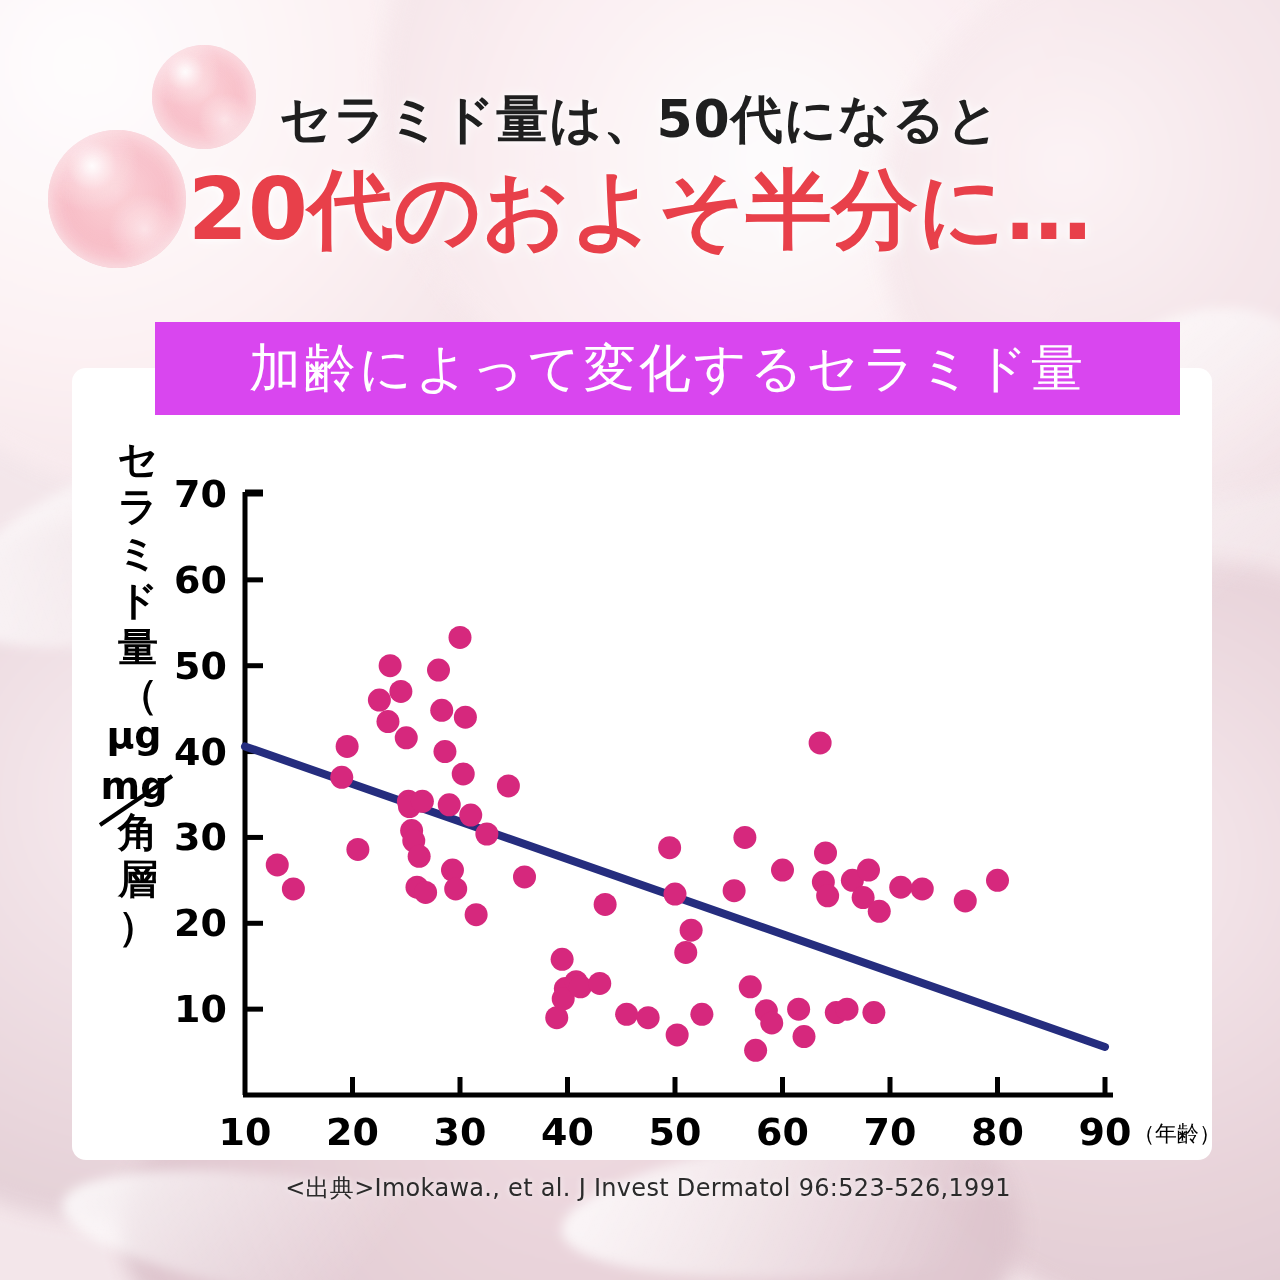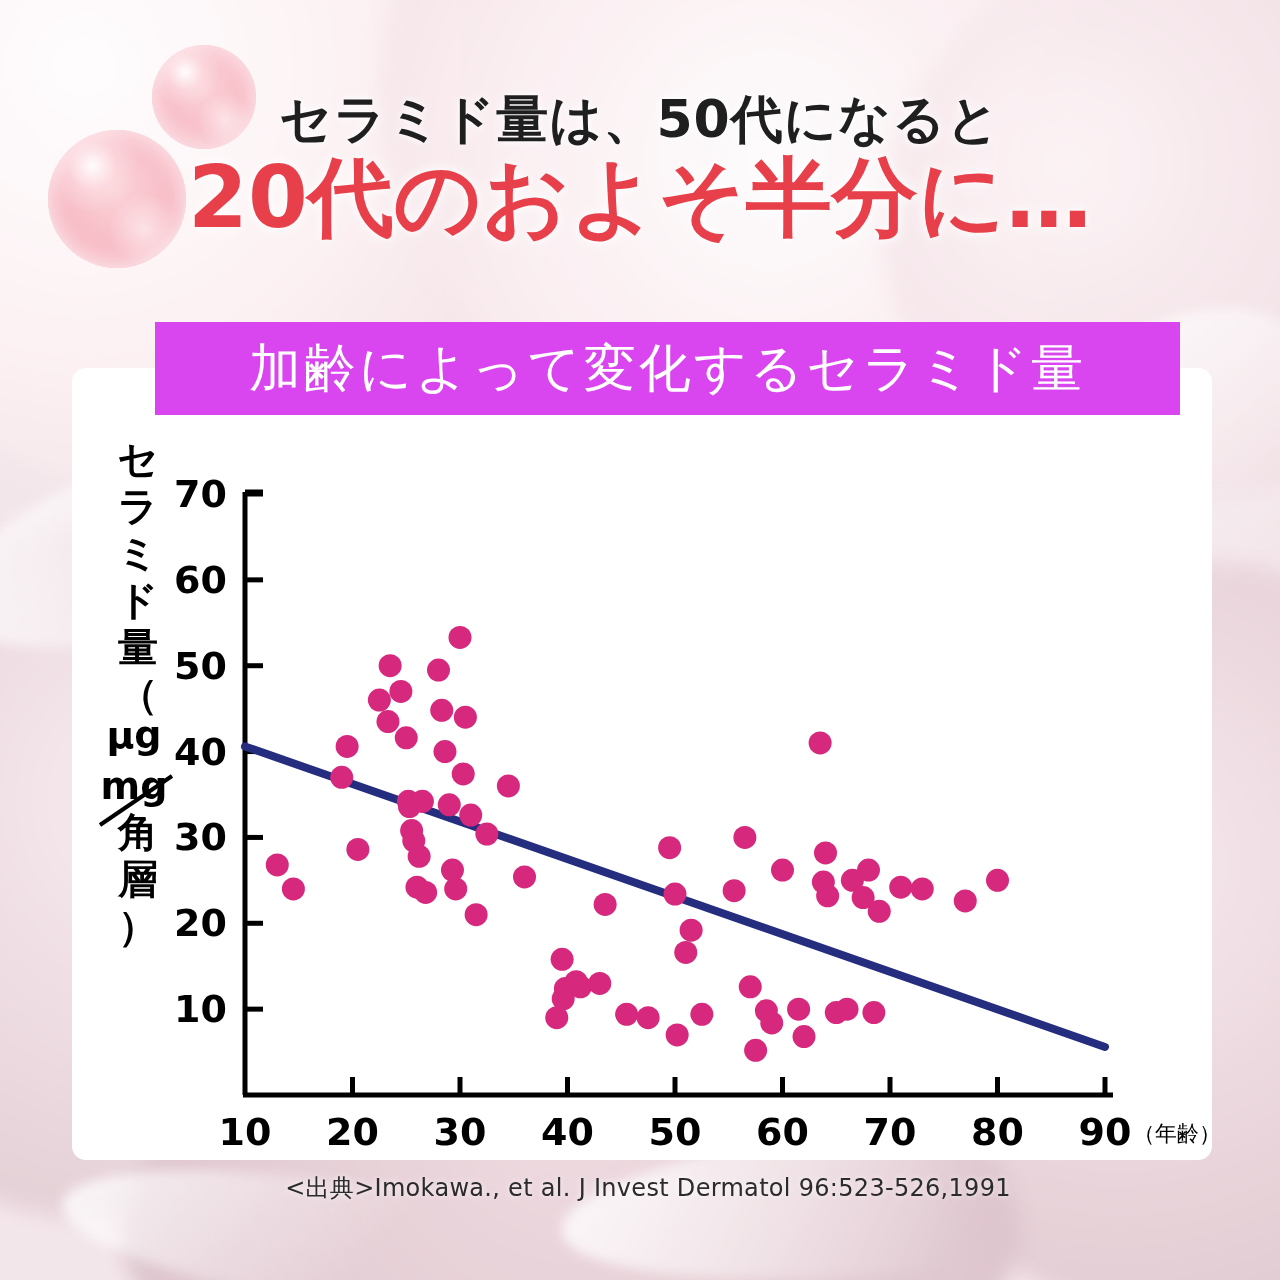--- a/index.html
+++ b/index.html
@@ -54,21 +54,21 @@
   .hl-line1 {
     font-family:"DejaVu Sans", sans-serif;
     font-size:52px; font-weight:bold; color:#1f1f1f;
     letter-spacing:1px; line-height:1.05;
     text-shadow:0 0 6px rgba(255,255,255,.9), 0 0 14px rgba(255,255,255,.8);
     margin-top:16px;
   }
   .hl-line2 {
     font-family:"DejaVu Sans", sans-serif;
     font-size:86px; font-weight:bold; color:#e8404a;
-    letter-spacing:0px; line-height:1.08; margin-top:4px;
+    letter-spacing:0px; line-height:1.08; margin-top:16px;
     text-shadow:0 0 8px rgba(255,255,255,.9), 0 0 18px rgba(255,255,255,.75);
   }
 
   
   #card {
     position:absolute; left:72px; top:368px; width:1140px; height:792px;
     background:#ffffff; border-radius:14px;
   }
 
   

